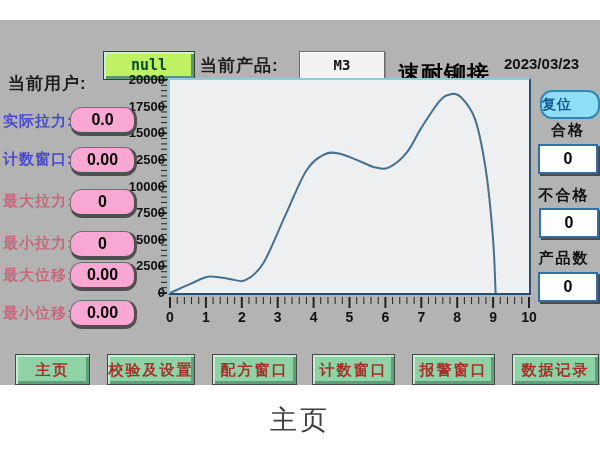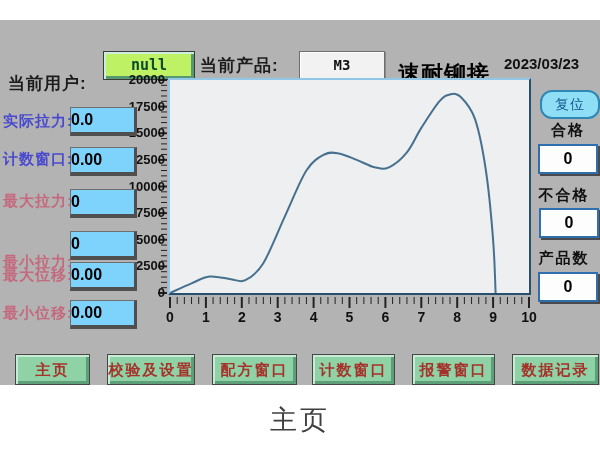--- a/index.html
+++ b/index.html
@@ -17,35 +17,35 @@
   #product-field{position:absolute;left:299px;top:31px;width:84px;height:26px;line-height:26px;
       background:#f2f2f2;border:1px solid #6e6e6e;box-shadow:inset 1px 1px 0 #fff,1px 1px 0 #888;
       text-align:center;font-family:"DejaVu Sans Mono",monospace;font-size:14px;font-weight:bold;color:#111;}
   #brand{position:absolute;left:398px;top:30px;font-size:22px;font-weight:bold;color:#000;letter-spacing:1px;margin-top:9px;}
   #date{position:absolute;left:504px;top:35px;font-size:15px;font-weight:bold;color:#111;}
 
   
   .ro-label{position:absolute;left:3px;font-size:15px;font-weight:bold;letter-spacing:1px;white-space:nowrap;z-index:4;}
   .lbl-blue{color:#4a4ace;}
   .lbl-rose{color:#c4697e;}
-  .ro-box{position:absolute;left:70px;width:63px;height:24px;line-height:24px;background:#7dd3fc;
+  .ro-box{position:absolute;left:70px;width:63px;height:24px;line-height:24px;background:#f9a8d4;
       border:1px solid #6f6f6f;border-right:3px solid #4f4f4f;border-bottom:4px solid #4f4f4f;
-      border-radius:0;text-align:left;font-size:16px;font-weight:bold;color:#000;z-index:3;}
+      border-radius:12px;text-align:center;font-size:16px;font-weight:bold;color:#000;z-index:3;}
 
   
   #chart{position:absolute;left:168px;top:78px;width:363px;height:217px;background:#edeff1;
       border:2px solid #93c7e8;border-right-color:#27506e;border-bottom-color:#27506e;
       box-sizing:border-box;z-index:2;}
   #curve-svg{position:absolute;left:0;top:0;}
   #axis-svg{position:absolute;left:0;top:0;z-index:1;pointer-events:none;}
 
   
   #reset-btn{position:absolute;left:540px;top:70px;width:56px;height:25px;line-height:25px;
-      background:#8edff6;border:2px solid #2f87b5;border-radius:12px;text-align:center;
-      color:#15558f;font-size:14px;font-weight:normal;letter-spacing:1px;cursor:pointer;z-index:3;}
+      background:#8edff6;border:2px solid #2f87b5;border-radius:12px;
+      color:#15558f;font-size:14px;font-weight:bold;letter-spacing:1px;cursor:pointer;z-index:3;}
   .cnt-label{position:absolute;font-size:15px;font-weight:bold;color:#111;letter-spacing:2px;
       text-align:center;white-space:nowrap;z-index:3;}
   .cnt-box{position:absolute;width:56px;height:26px;line-height:26px;background:#fdfdfd;
       border:2px solid #2f6fae;box-shadow:2px 2px 0 #4a4a4a;text-align:center;
       font-size:16px;font-weight:bold;color:#000;z-index:3;}
 
   
   .nav-btn{position:absolute;top:334px;height:29px;line-height:29px;background:#8ed2a6;
       border:1px solid #474747;box-shadow:inset 2px 2px 0 #c6ecd6, inset -3px -3px 0 #5d9f78;
       color:#a6322c;font-size:15px;font-weight:bold;letter-spacing:2px;text-align:center;cursor:pointer;}
@@ -66,21 +66,21 @@
     <div id="product-field">M3</div>
     <span id="brand">速耐铆接</span>
     <span id="date">2023/03/23</span>
 
     <span class="ro-label lbl-blue" style="top:92px;">实际拉力:</span>
     <div class="ro-box" style="top:87px;">0.0</div>
     <span class="ro-label lbl-blue" style="top:130px;">计数窗口:</span>
     <div class="ro-box" style="top:127px;">0.00</div>
     <span class="ro-label lbl-rose" style="top:172px;">最大拉力:</span>
     <div class="ro-box" style="top:169px;">0</div>
-    <span class="ro-label lbl-rose" style="top:214px;margin-top:19px;">最小拉力:</span>
+    <span class="ro-label lbl-rose" style="top:214px;">最小拉力:</span>
     <div class="ro-box" style="top:211px;">0</div>
     <span class="ro-label lbl-rose" style="top:246px;">最大位移:</span>
     <div class="ro-box" style="top:242px;">0.00</div>
     <span class="ro-label lbl-rose" style="top:284px;">最小位移:</span>
     <div class="ro-box" style="top:280px;">0.00</div>
 
     <div id="reset-btn">复位</div>
     <span class="cnt-label" style="left:538px;top:101px;width:60px;">合格</span>
     <div class="cnt-box" style="left:538px;top:124px;">0</div>
     <span class="cnt-label" style="left:528px;top:166px;width:72px;">不合格</span>

